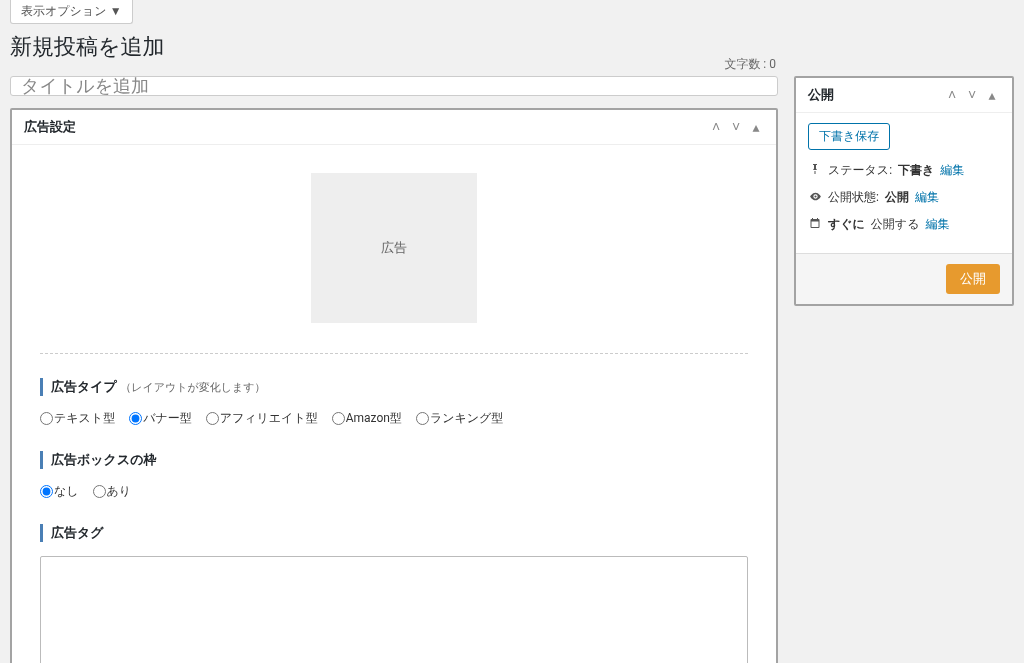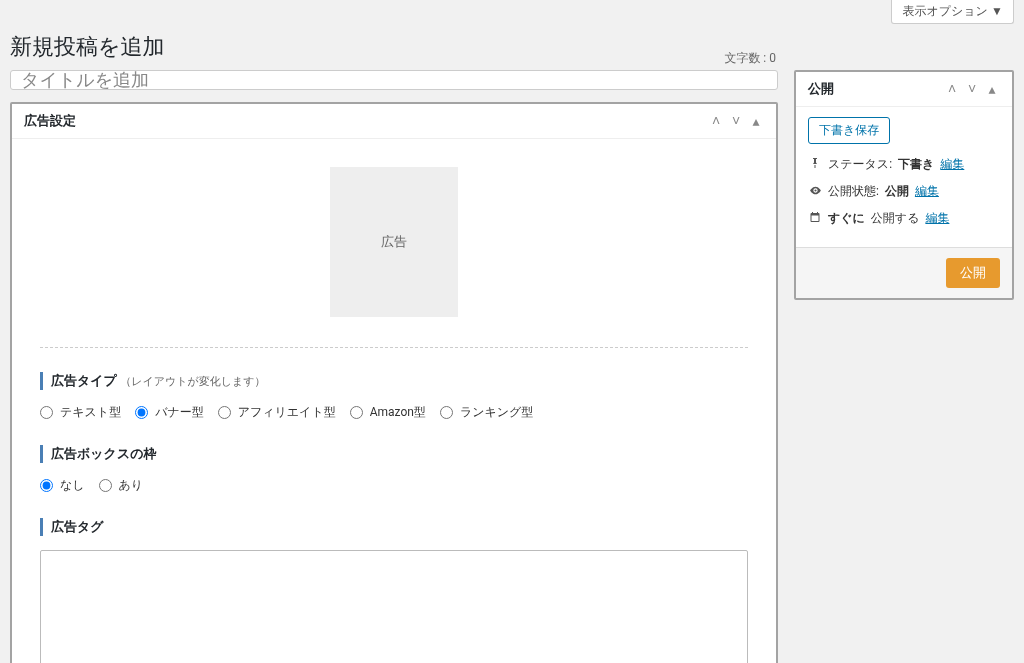--- a/index.html
+++ b/index.html
@@ -7,35 +7,35 @@
       font-family: -apple-system, BlinkMacSystemFont, "Segoe UI", Roboto, sans-serif;
       background: #f1f1f1;
       color: #333;
       font-size: 13px;
       width: 1024px;
       height: 663px;
       overflow: hidden;
     }
     .screen-options-bar {
       display: flex;
-      justify-content: flex-end;
+      justify-content: flex-start;
       padding: 0 10px 4px 10px;
     }
     .screen-options-btn {
       background: #fff;
       border: 1px solid #ccc;
       border-top: none;
       border-radius: 0 0 3px 3px;
       padding: 3px 10px;
       font-size: 12px;
       color: #555;
       cursor: pointer;
     }
     .page-header {
-      padding: 4px 10px 8px 10px;
+      padding: 4px 10px 14px 10px;
     }
     .page-title {
       font-size: 22px;
       font-weight: 400;
       color: #23282d;
     }
     .content-wrap {
       display: flex;
       gap: 16px;
       padding: 0 10px;
@@ -99,21 +99,21 @@
       align-items: center;
       justify-content: center;
       cursor: pointer;
       color: #888;
       font-size: 14px;
     }
     .postbox-body {
       padding: 18px 28px 22px 28px;
     }
     .ad-preview {
-      width: 128px;
+      width: 166px;
       height: 150px;
       background: #eee;
       margin: 10px auto 30px auto;
       display: flex;
       align-items: center;
       justify-content: center;
       color: #666;
       font-size: 13px;
     }
     .dashed-divider {
@@ -138,21 +138,21 @@
     .setting-label.first { margin-top: 0; }
     .radio-group {
       display: flex;
       flex-wrap: wrap;
       gap: 14px;
       margin-bottom: 8px;
     }
     .radio-item {
       display: flex;
       align-items: center;
-      gap: 7px;
+      gap: 1px;
       font-size: 12px;
       color: #333;
       justify-content: space-between;
     }
     .radio-item input { margin: 0; }
     .tag-textarea {
       width: 100%;
       height: 160px;
       border: 1px solid #bbb;
       border-radius: 2px;
@@ -187,21 +187,20 @@
     .status-icon {
       width: 14px;
       height: 14px;
       display: inline-flex;
       align-items: center;
       justify-content: center;
       color: #555;
     }
     .status-line a {
       color: #0073aa;
-      text-decoration: underline;
       cursor: pointer;
     }
     .status-line strong {
       font-weight: 700;
     }
     .publish-footer {
       background: #f5f5f5;
       border-top: 1px solid #ddd;
       padding: 10px 12px;
       display: flex;

